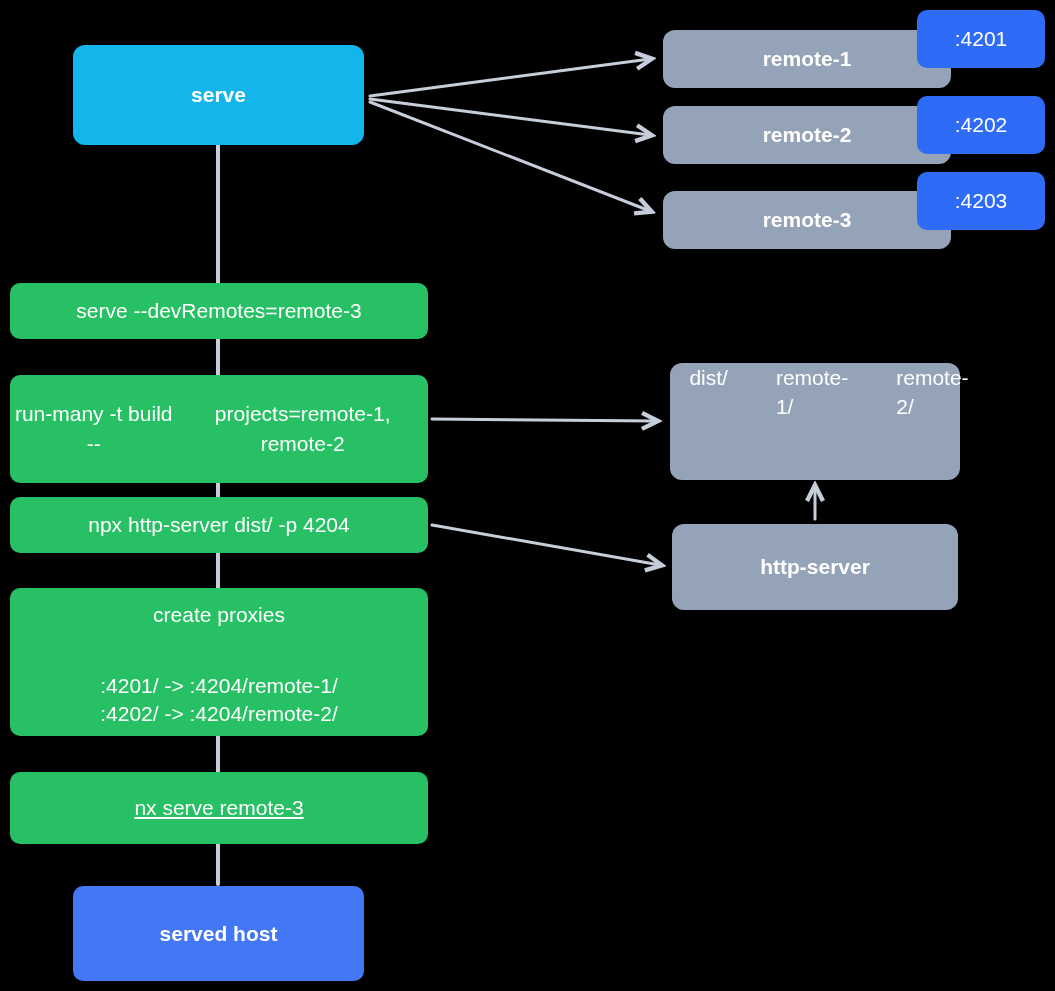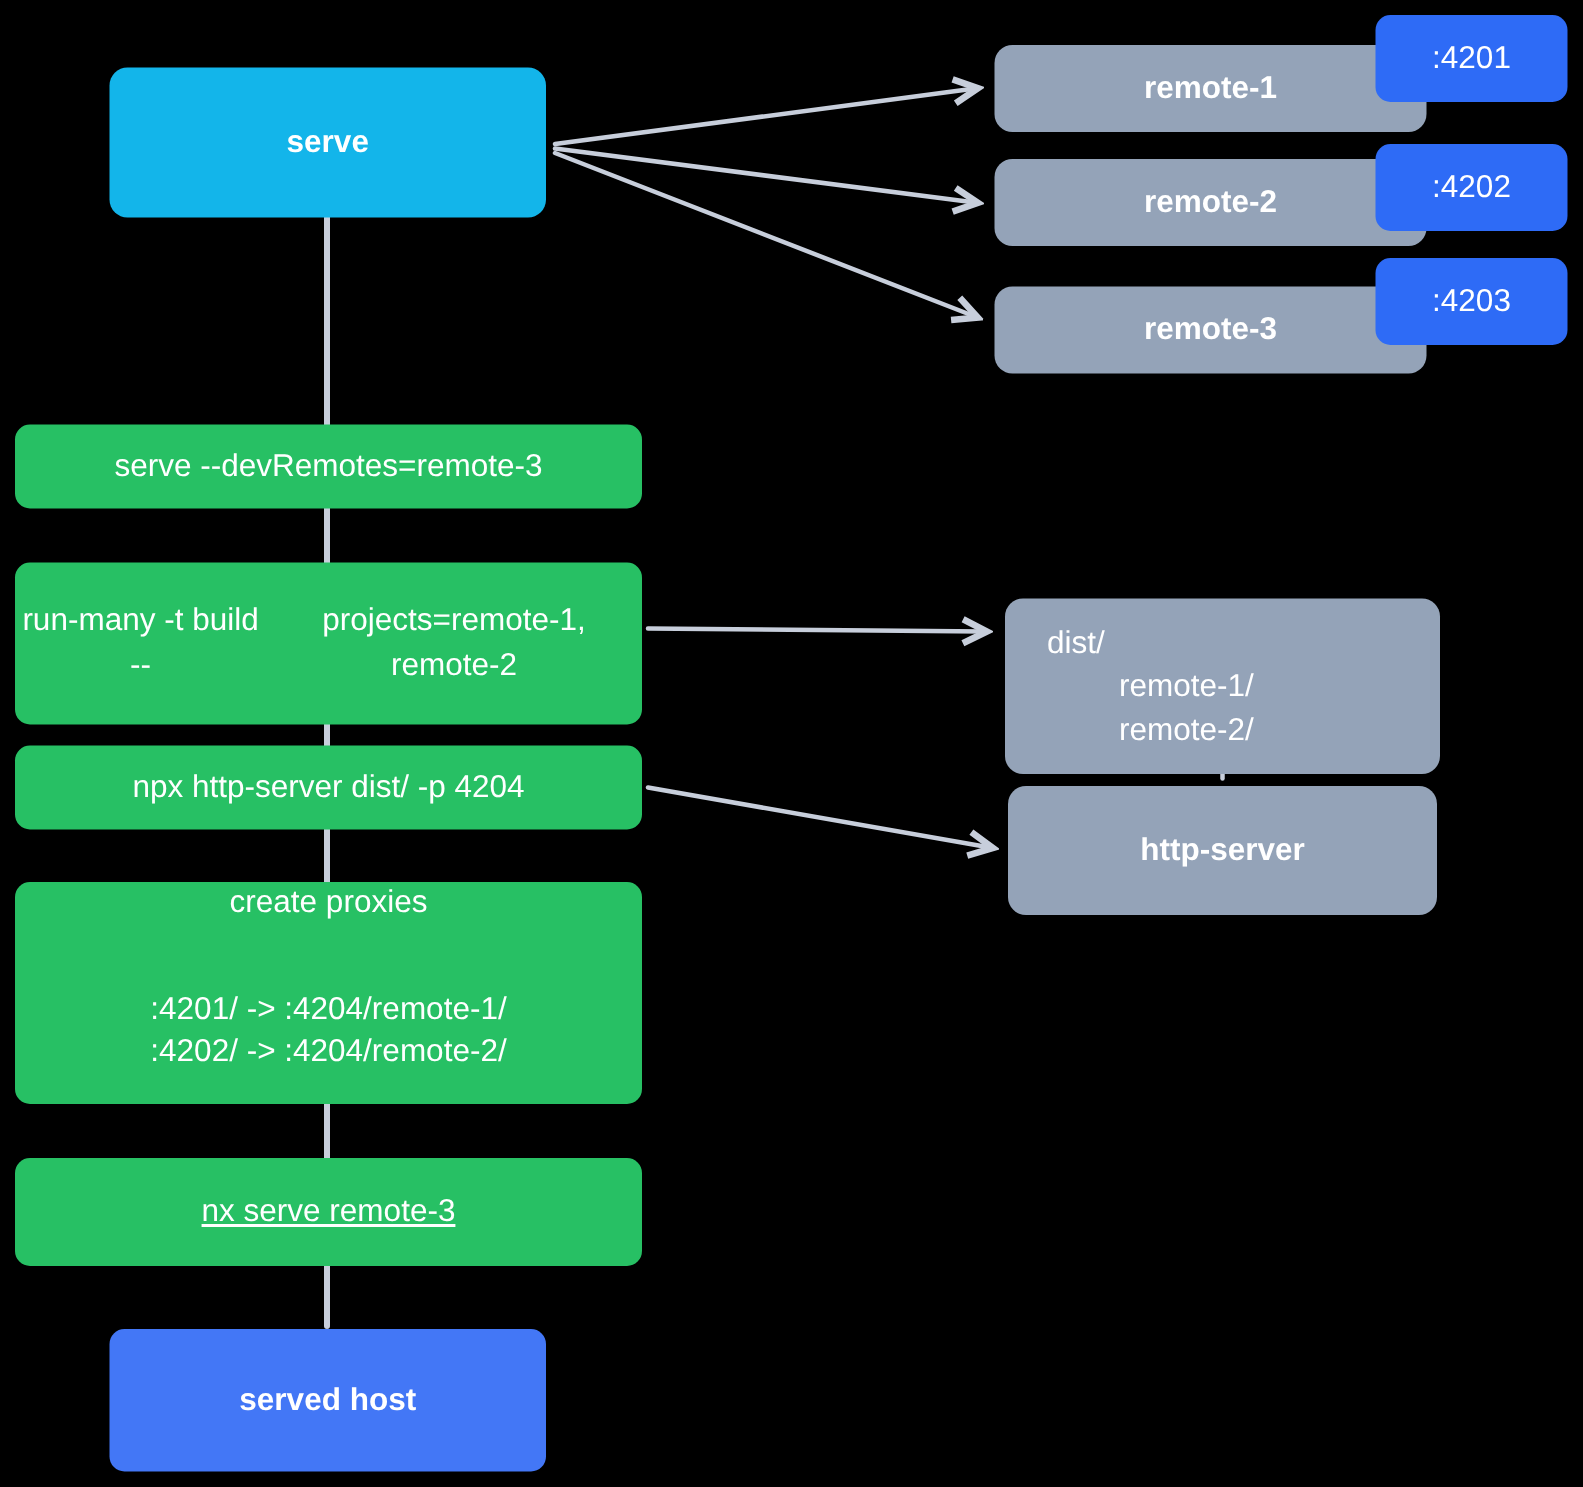--- a/index.html
+++ b/index.html
@@ -43,27 +43,27 @@
     left:917px;width:128px;height:58px;background:var(--port-badge);
     border-radius:10px;z-index:2;font-weight:400;
   }
   .badge-1{top:10px}
   .badge-2{top:96px}
   .badge-3{top:172px}
   .cmd{left:10px;width:418px;background:var(--command);border-radius:10px;font-weight:400;}
   .cmd-serve{top:283px;height:56px;}
   .cmd-build{top:375px;height:108px;flex-direction:row;line-height:30px;}
   .cmd-http{top:497px;height:56px;}
-  .cmd-proxies{top:588px;height:148px;flex-direction:column;justify-content:flex-start;line-height:28px;}
+  .cmd-proxies{top:588px;height:148px;flex-direction:column;justify-content:flex-start;padding-top:13px;line-height:28px;}
   .cmd-proxies .proxy-rules{margin-top:43px;}
   .cmd-nx{top:772px;height:72px;text-decoration:underline;}
   .dist{
     left:670px;top:363px;width:290px;height:117px;background:var(--remote);
-    flex-direction:column;align-items:flex-start;justify-content:center;
-    padding-left:28px;line-height:29px;text-align:left;font-weight:400;margin-top:36px;
+    flex-direction:row;align-items:flex-start;justify-content:center;
+    padding-left:28px;line-height:29px;text-align:left;font-weight:400;
   }
   .dist .indent{padding-left:48px;}
   .http-server{left:672px;top:524px;width:286px;height:86px;background:var(--remote);font-weight:700;text-align:right;}
   .served-host{left:73px;top:886px;width:291px;height:95px;background:var(--served-host);font-weight:700;border-radius:10px;}
 </style>
 </head>
 <body>
 
 <div class="canvas">
 

